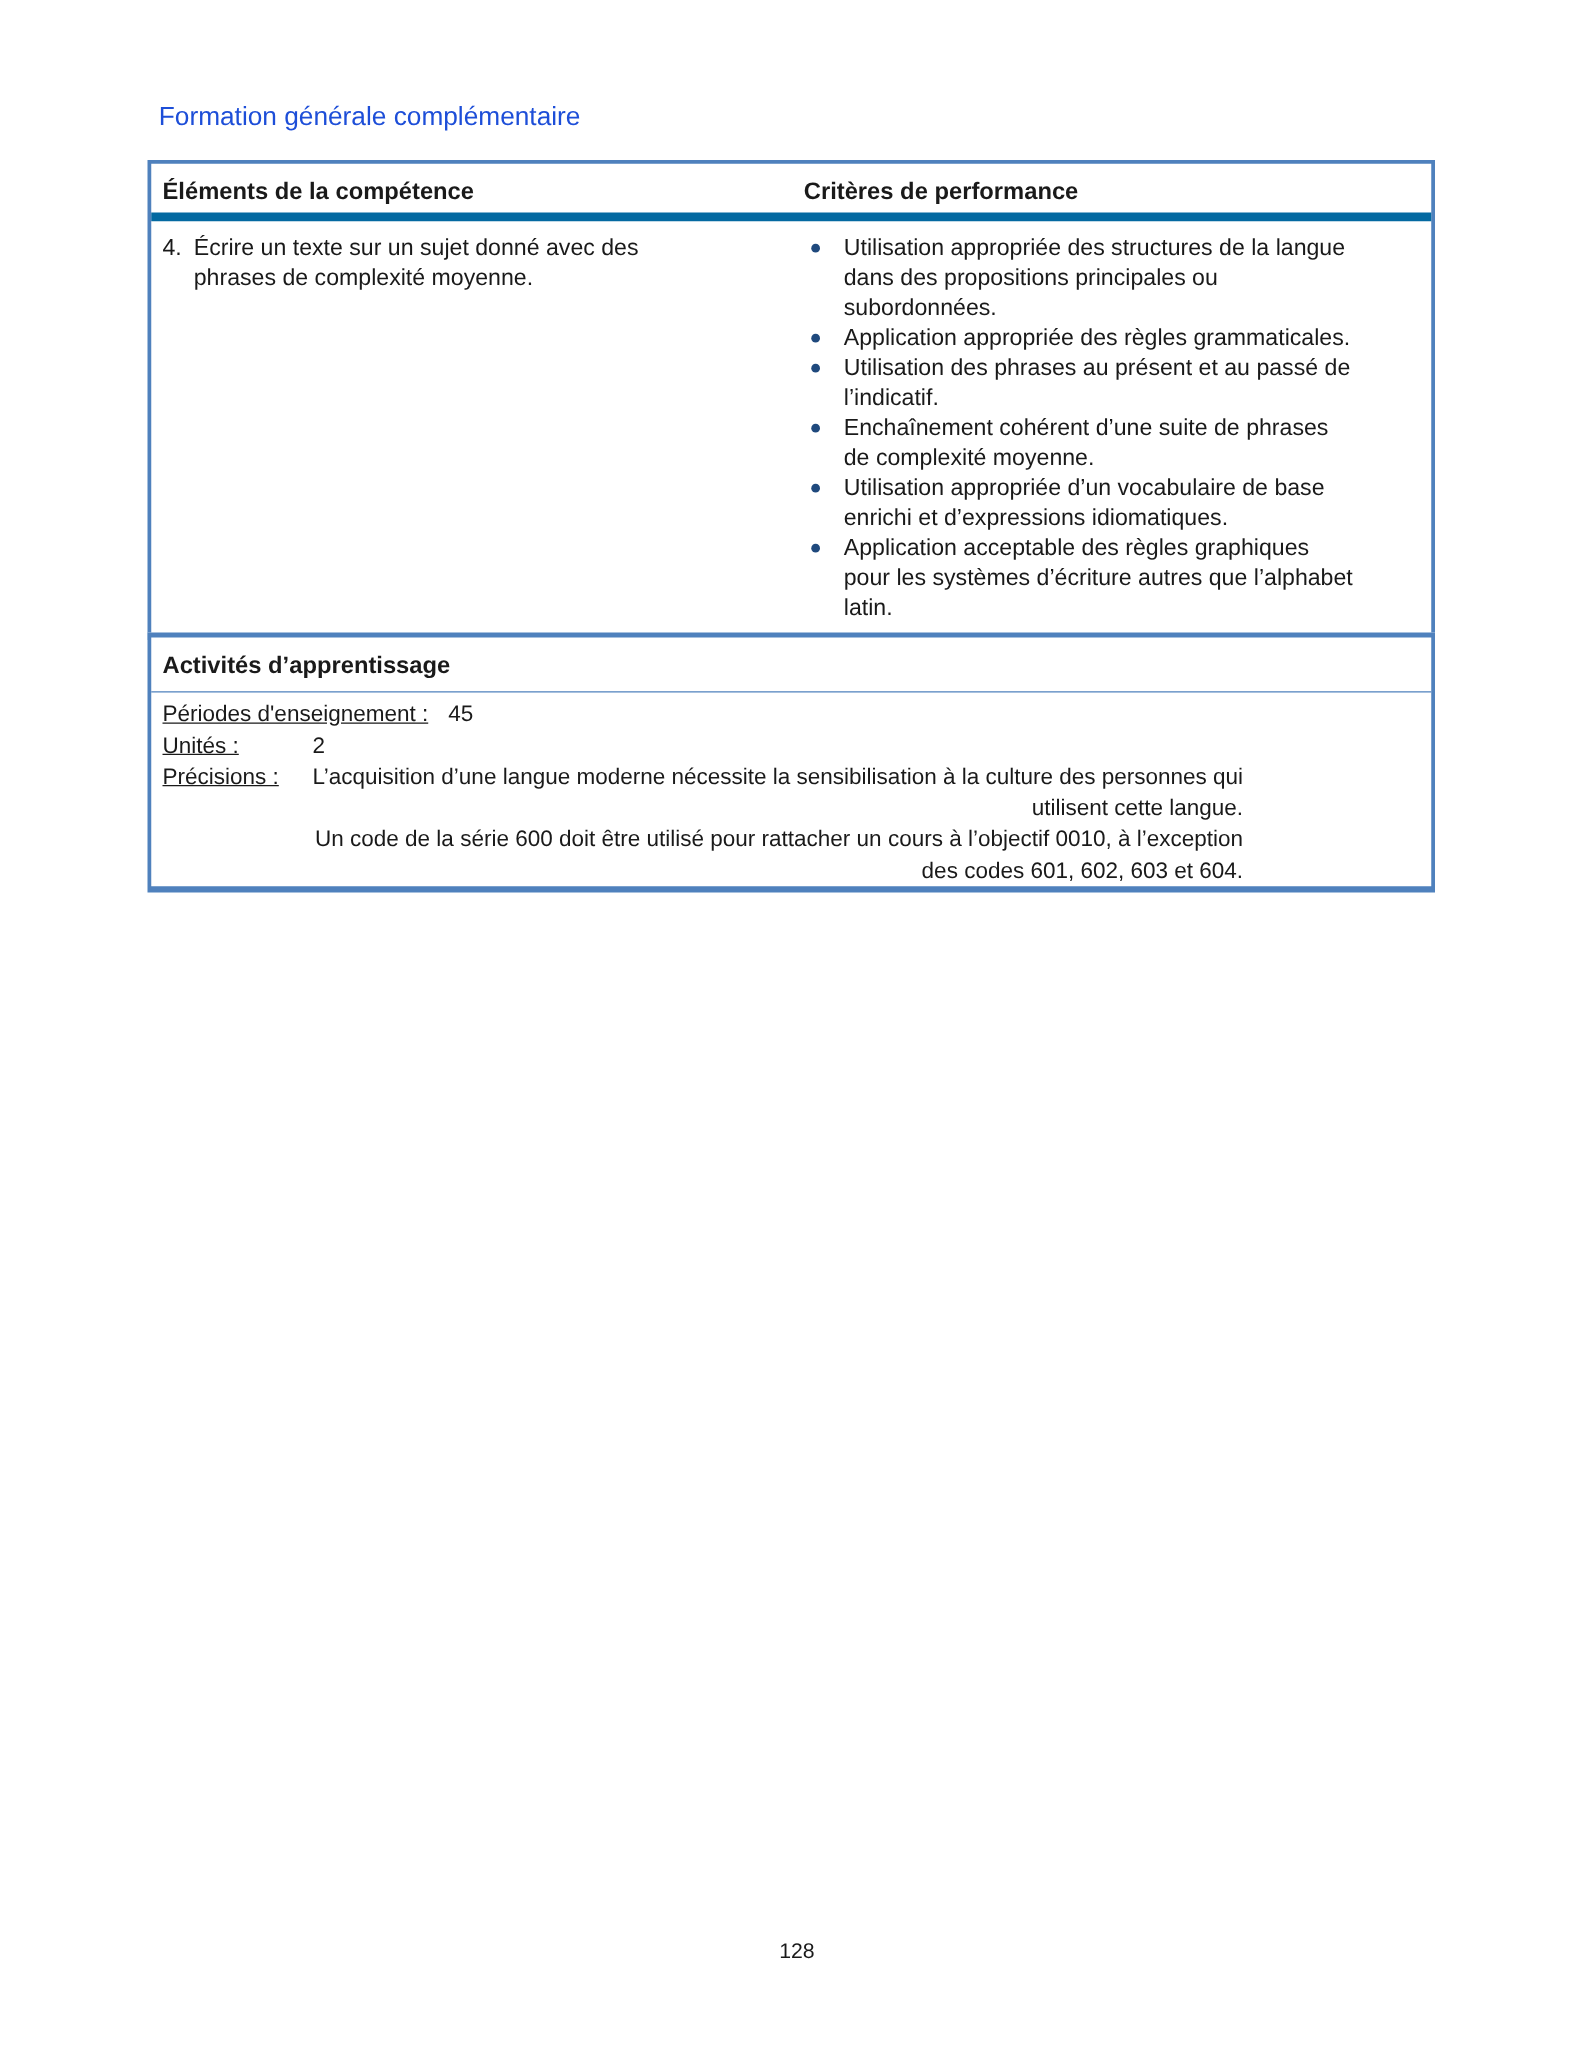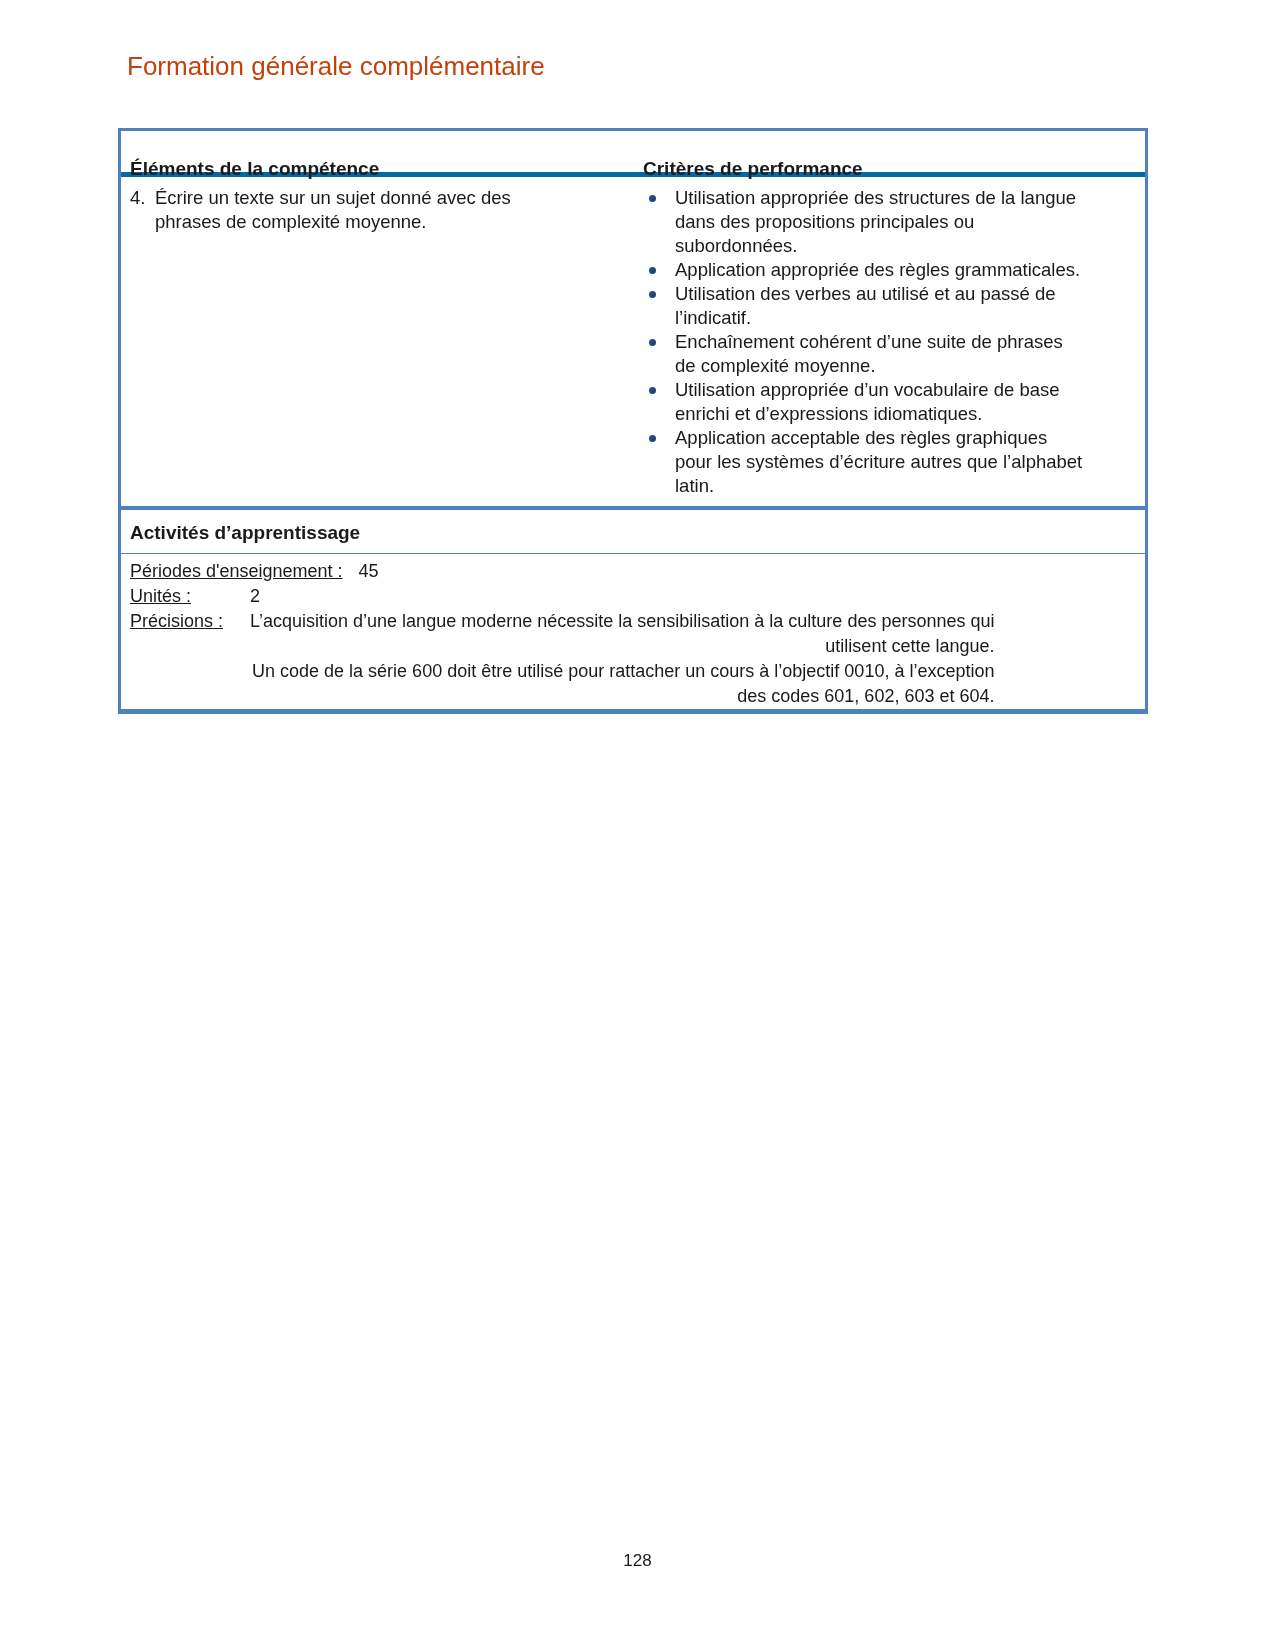--- a/index.html
+++ b/index.html
@@ -5,44 +5,44 @@
   html, body { margin: 0; padding: 0; }
   body {
     width: 1275px; height: 1650px;
     background: #ffffff;
     position: relative;
     font-family: "Liberation Sans", "DejaVu Sans", sans-serif;
     color: #1a1a1a;
     -webkit-font-smoothing: antialiased;
   }
   .doc-header {
-    position: absolute; left: 127px; top: 52px;
-    font-size: 26px; line-height: 28px;
-    color: #c2410c;
+    position: absolute; left: 127px; top: 80px;
+    font-size: 21px; line-height: 28px;
+    color: #1d4ed8;
   }
   .box {
     position: absolute; left: 118px; width: 1030px;
     box-sizing: border-box;
     border: 3px solid #4f81bd;
     border-bottom-width: 5px;
     background: #ffffff;
   }
   .competence { top: 128px; height: 384px; }
   .activities { top: 506px; height: 208px; border-top-width: 4px; }
 
   .bold { font-weight: bold; }
 
   .two-col { display: flex; }
   .cell-left { width: 522px; box-sizing: border-box; padding-left: 9px; flex: none; }
   .cell-right { flex: 1; min-width: 0; }
 
   .competence .box-head {
     height: 46px; box-sizing: border-box;
-    padding-top: 26px;
-    border-bottom: 5px solid #0369a1;
+    padding-top: 11px;
+    border-bottom: 7px solid #0369a1;
     font-size: 19px; line-height: 24px;
   }
   .competence .box-body { padding-top: 9px; }
 
   .numbered { display: flex; font-size: 18.5px; line-height: 24px; }
   .num { width: 25px; flex: none; }
   .pre { white-space: pre; }
 
   ul.criteria { list-style: none; margin: 0; padding: 0; }
   ul.criteria li { display: flex; }
@@ -97,21 +97,21 @@
             <span class="ctext">Utilisation appropriée des structures de la langue
 dans des propositions principales ou
 subordonnées.</span>
           </li>
           <li>
             <span class="dot"></span>
             <span class="ctext">Application appropriée des règles grammaticales.</span>
           </li>
           <li>
             <span class="dot"></span>
-            <span class="ctext">Utilisation des verbes au utilisé et au passé de
+            <span class="ctext">Utilisation des phrases au présent et au passé de
 l’indicatif.</span>
           </li>
           <li>
             <span class="dot"></span>
             <span class="ctext">Enchaînement cohérent d’une suite de phrases
 de complexité moyenne.</span>
           </li>
           <li>
             <span class="dot"></span>
             <span class="ctext">Utilisation appropriée d’un vocabulaire de base

